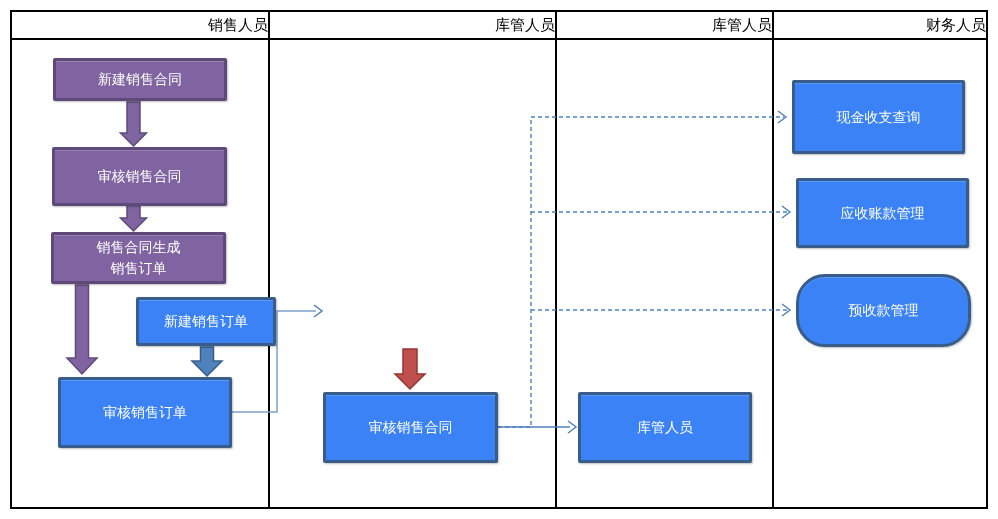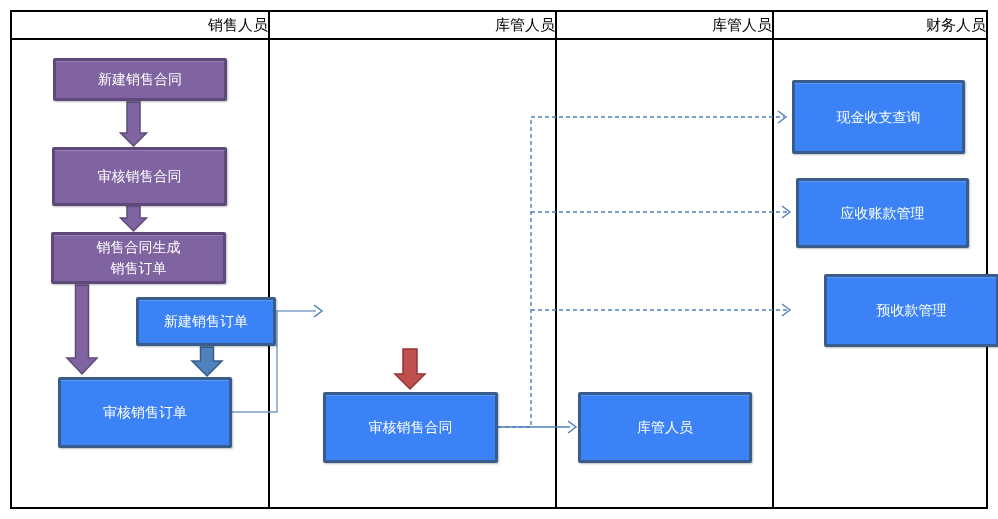--- a/index.html
+++ b/index.html
@@ -76,15 +76,15 @@
 销售订单</div>
   <div class="node blue" style="left:136px;top:297px;width:140px;height:49px;">新建销售订单</div>
   <div class="node blue" style="left:58px;top:377px;width:174px;height:71px;">审核销售订单</div>
 
   <div class="node blue" style="left:323px;top:392px;width:175px;height:71px;">审核销售合同</div>
 
   <div class="node blue" style="left:578px;top:392px;width:174px;height:71px;">库管人员</div>
 
   <div class="node blue" style="left:792px;top:80px;width:173px;height:74px;">现金收支查询</div>
   <div class="node blue" style="left:796px;top:178px;width:173px;height:70px;">应收账款管理</div>
-  <div class="node blue" style="left:824px;top:274px;width:175px;height:73px;">预收款管理</div>
+  <div class="node blue" style="left:796px;top:274px;width:175px;height:73px;border-radius:29px;">预收款管理</div>
 
 </div>
 
 </body></html>

